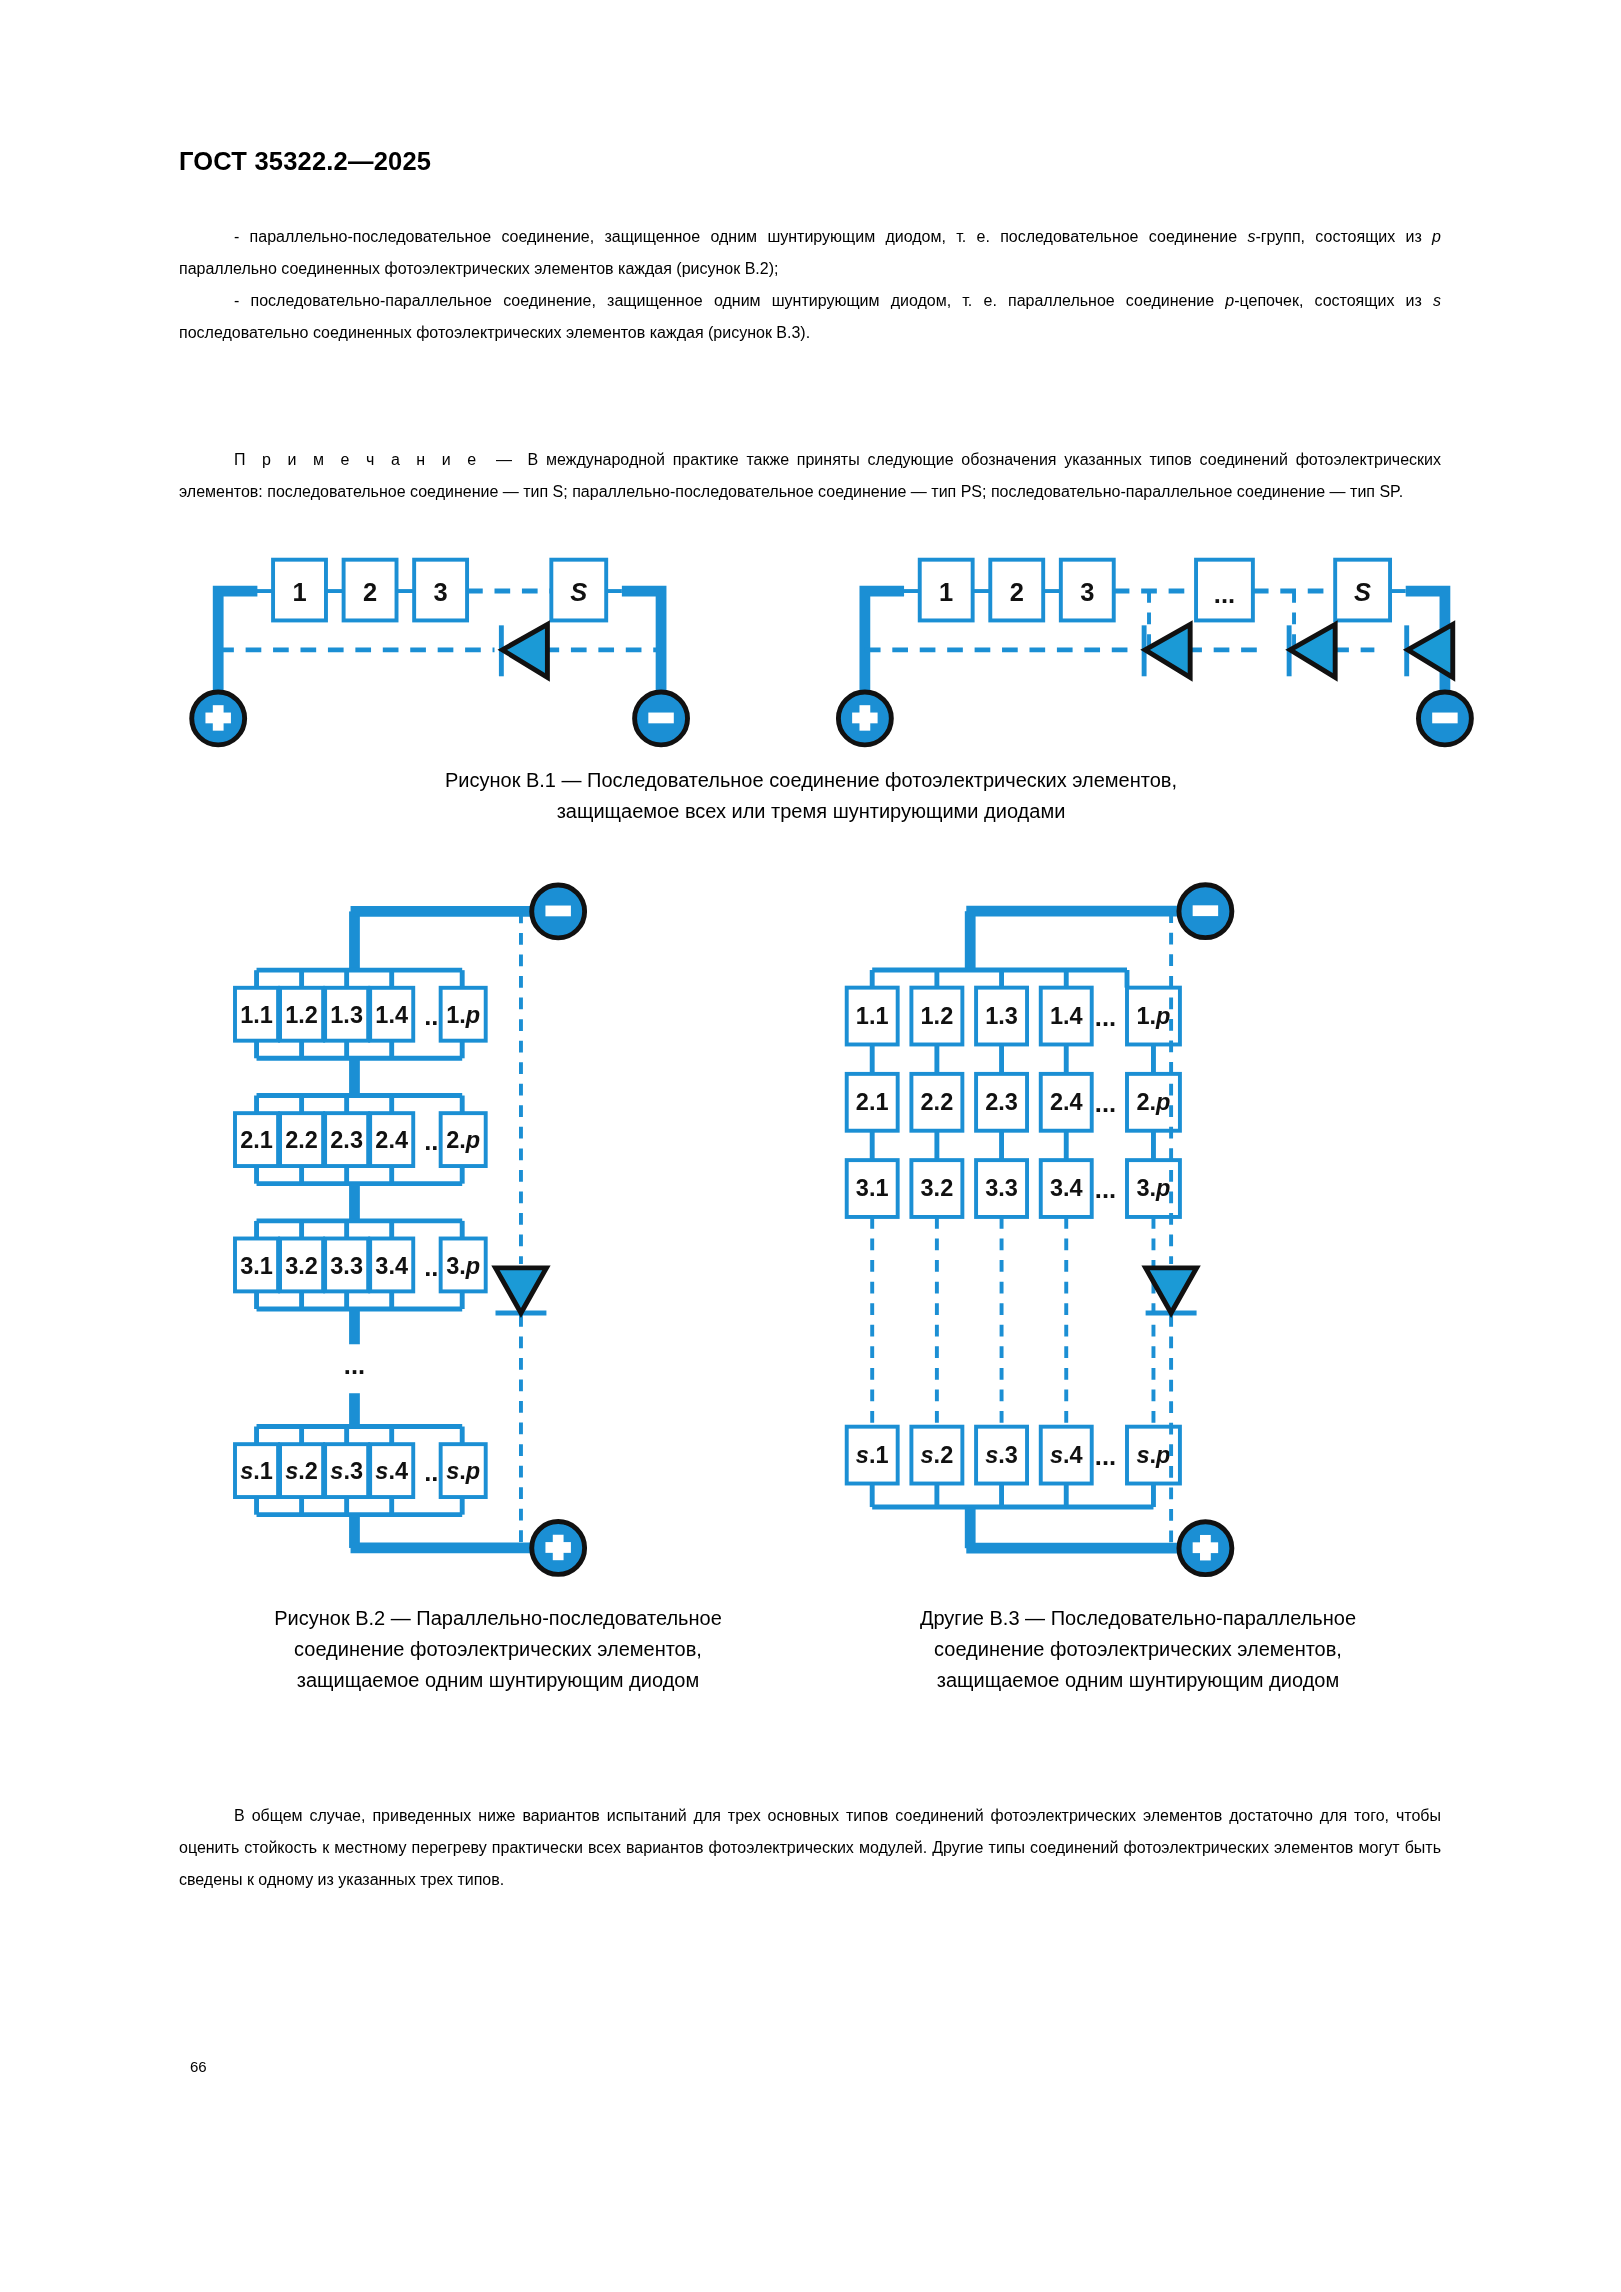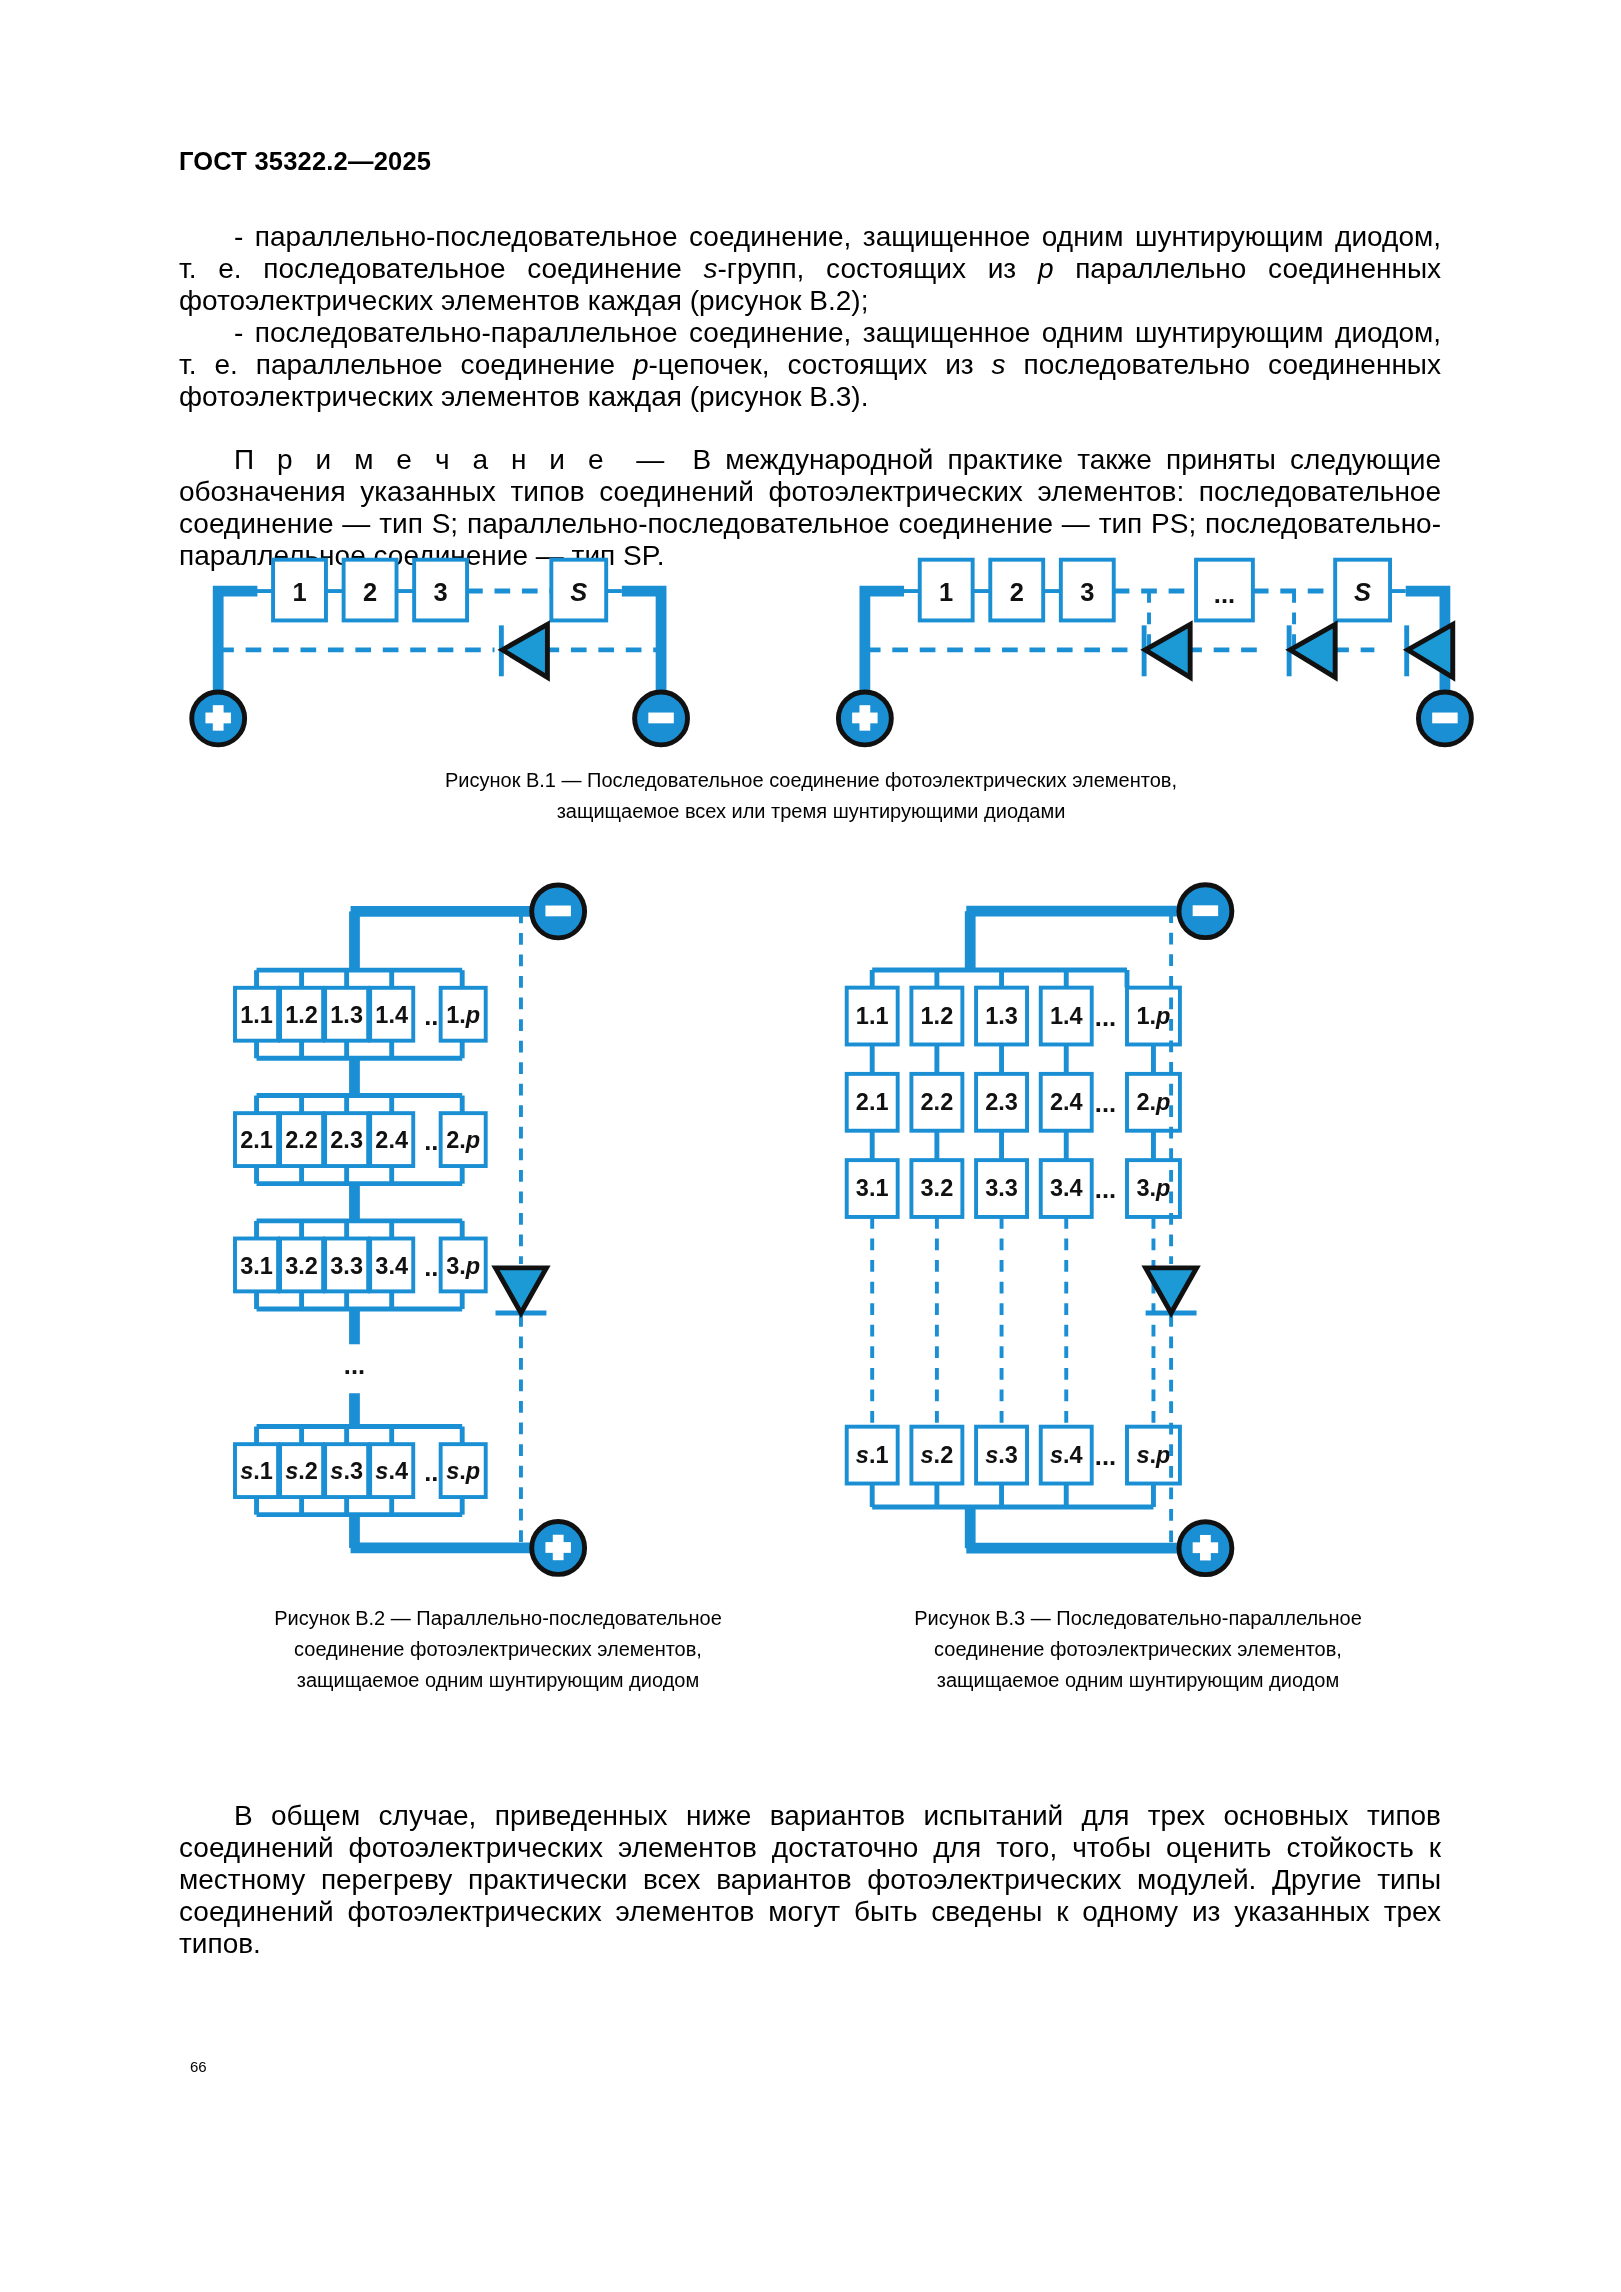--- a/index.html
+++ b/index.html
@@ -15,21 +15,21 @@
 
   
   .std-header {
     position:absolute; left:179px; top:147px;
     font-size:25.5px; font-weight:bold; letter-spacing:0.2px;
   }
 
   
   .textcol {
     position:absolute; left:179px; width:1262px;
-    font-size:28px; line-height:32px;
+    font-size:16px; line-height:32px;
     text-align:justify;
   }
   .textcol p { margin:0; }
   .ind { display:inline-block; width:55px; }
   .ital { font-style:italic; }
   .sp { letter-spacing:4.4px; }
 
   #para-bullets { top:221px; }
   #para-note    { top:444px; }
   #para-final   { top:1800px; }
@@ -444,21 +444,21 @@
       </g>
 
       <path class="dash fine" d="M 345 40 L 345 400"></path>
       <path class="dash fine" d="M 345 452 L 345 690"></path>
       <line class="wire" x1="319" y1="450" x2="371" y2="450"></line>
       <polygon class="diode" points="319,404 371,404 345,450"></polygon>
     </svg>
   </div>
 
   <div class="caption" id="cap-b3">
-    <div>Рисунок В.3 — Последовательно-параллельное</div>
+    <div>Другие В.3 — Последовательно-параллельное</div>
     <div>соединение фотоэлектрических элементов,</div>
     <div>защищаемое одним шунтирующим диодом</div>
   </div>
 
   <div class="textcol" id="para-final">
     <p><span class="ind"></span><span>В общем случае, приведенных ниже вариантов испытаний для трех основных типов соединений фотоэлектрических элементов достаточно для того, чтобы оценить стойкость к местному перегреву практически всех вариантов фотоэлектрических модулей. Другие типы соединений фотоэлектрических элементов могут быть сведены к одному из указанных трех типов.</span></p>
   </div>
 
   <div class="pageno">66</div>
 

